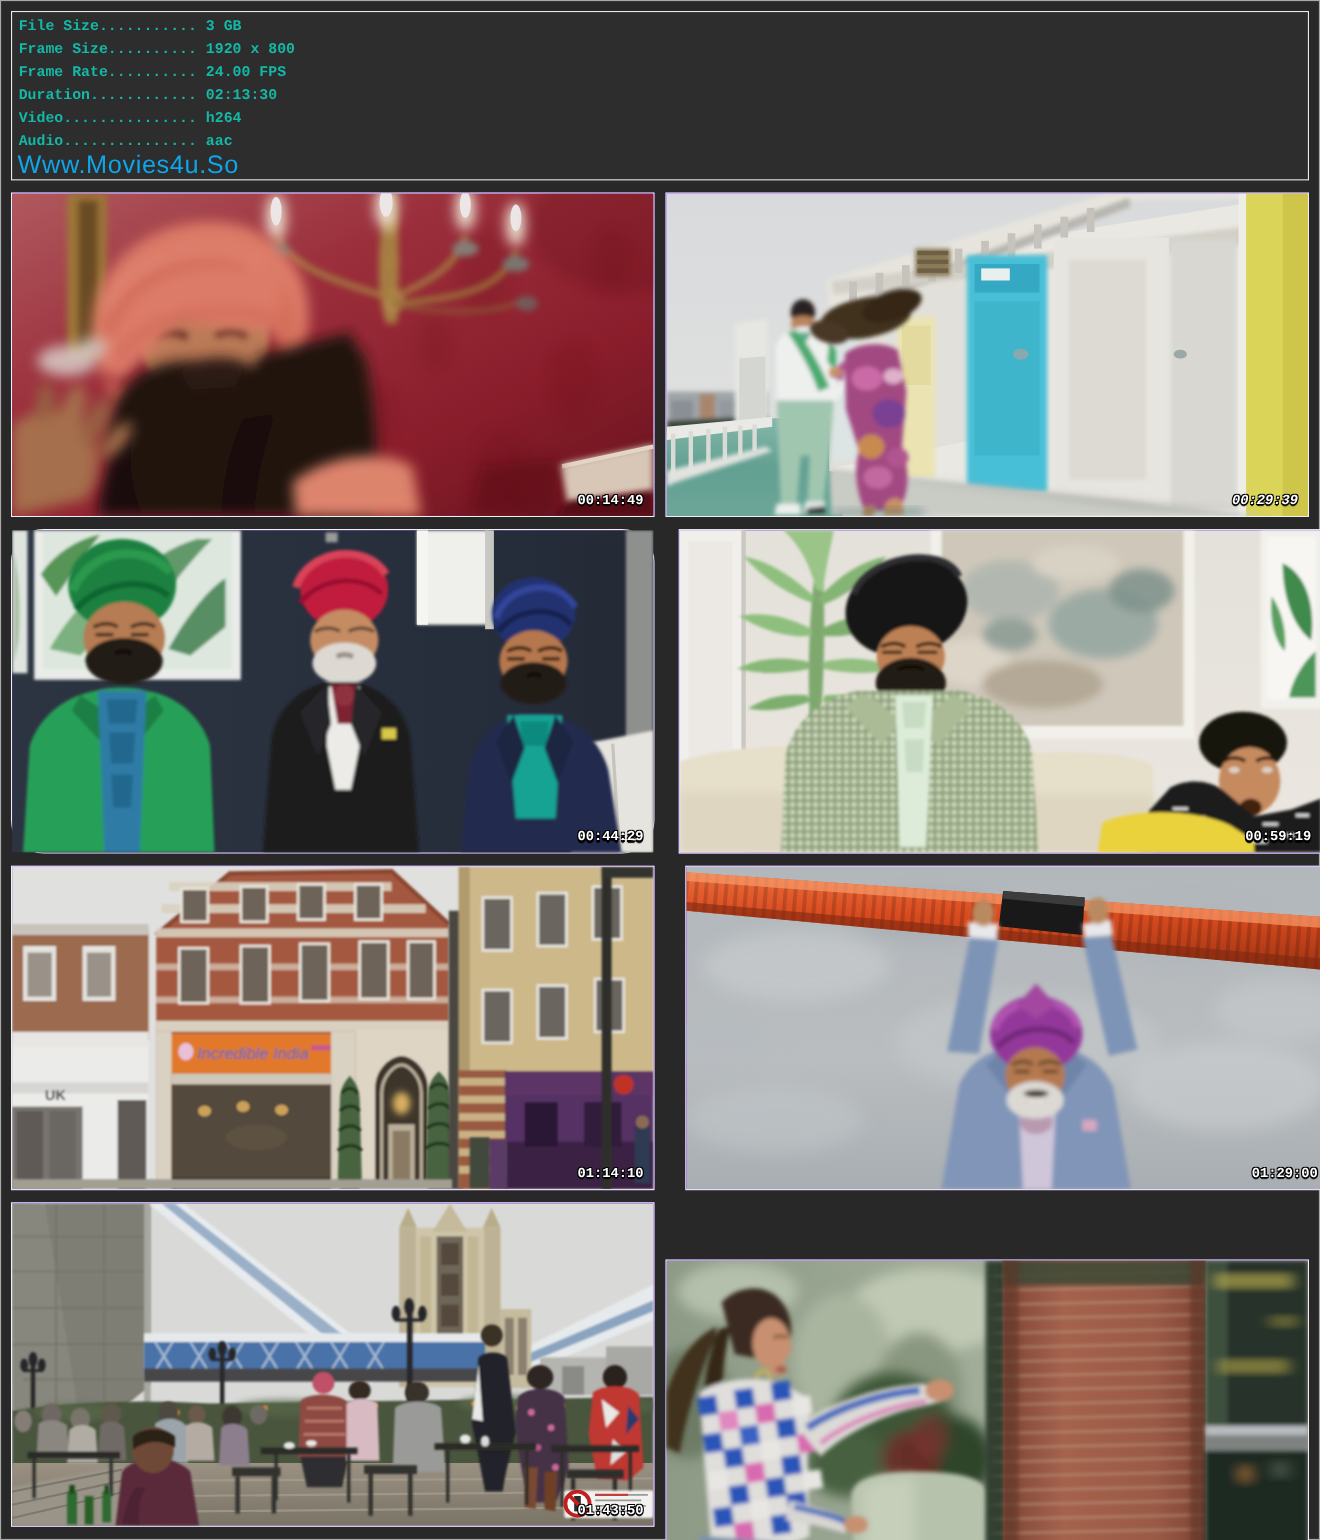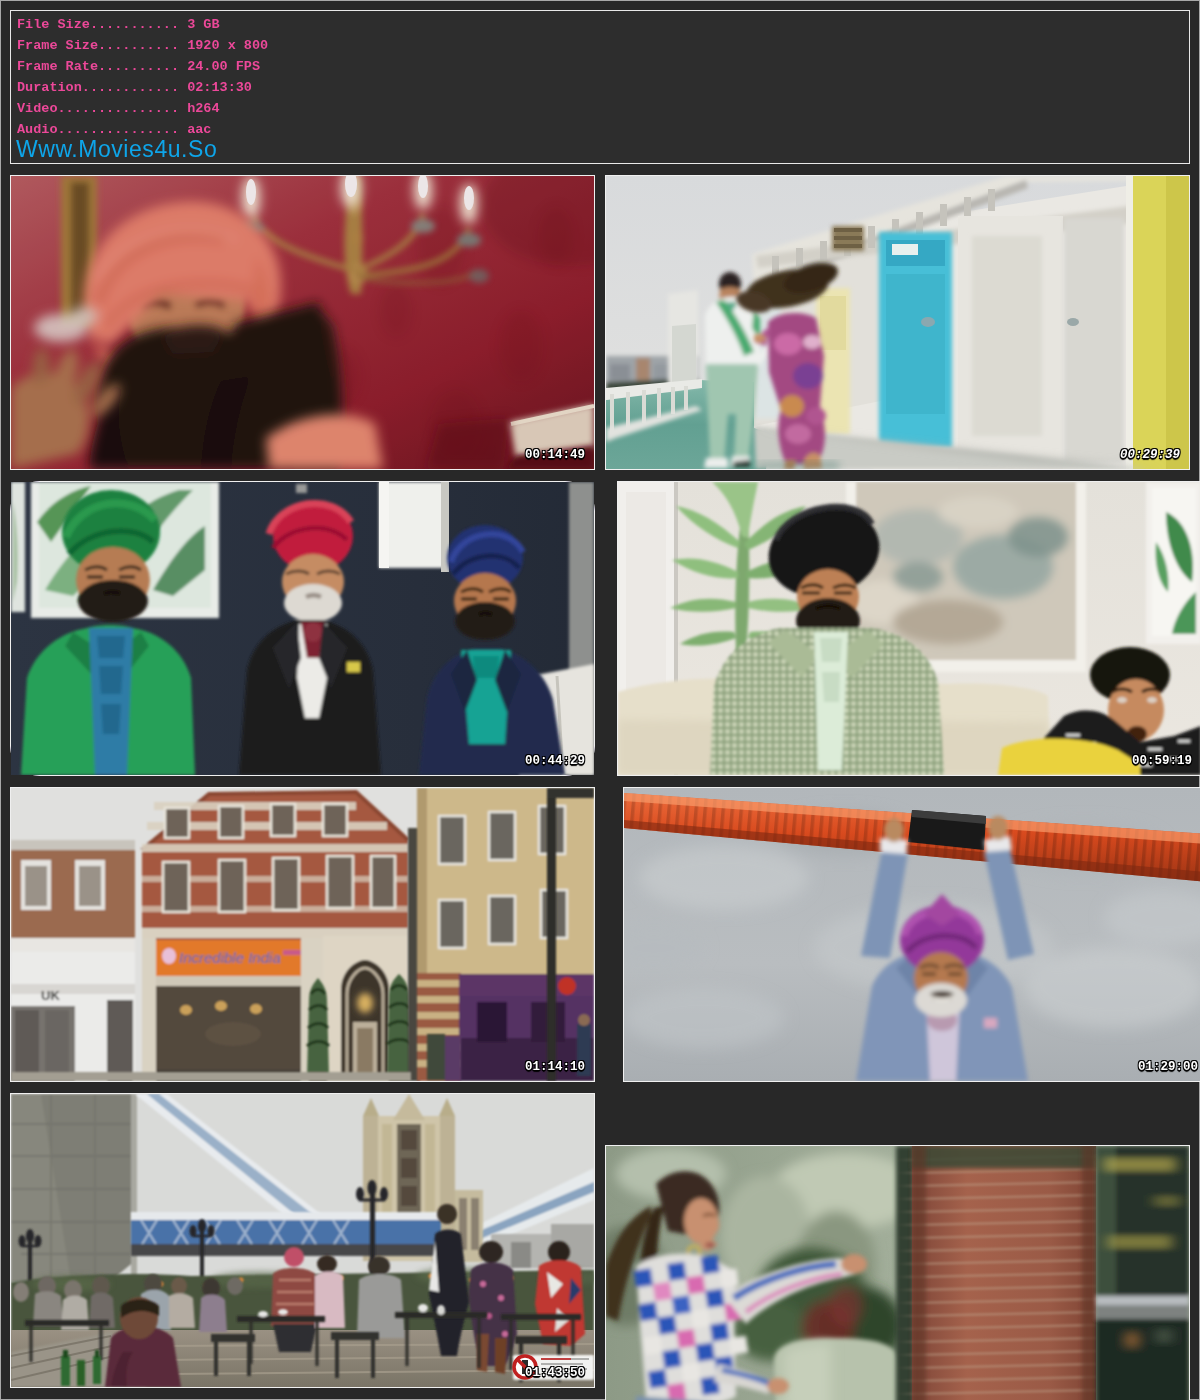--- a/index.html
+++ b/index.html
@@ -1,19 +1,19 @@
 <!DOCTYPE html>
 <html><head>
 <meta charset="utf-8">
 <style>
 html,body{margin:0;padding:0;}
 body{width:1200px;height:1400px;background:#282828;position:relative;overflow:hidden;}
 .edge{position:absolute;left:0;top:0;width:1198px;height:1398px;border:1px solid #a8a8a8;}
 .info{position:absolute;left:10px;top:10px;width:1178px;height:152px;border:1px solid #e9e9e9;background:#2d2d2d;}
-.info pre{margin:0;position:absolute;left:6px;top:2.5px;font-family:"Liberation Mono",monospace;font-weight:bold;font-size:13.5px;line-height:21px;color:#ec4899;}
+.info pre{margin:0;position:absolute;left:6px;top:2.5px;font-family:"Liberation Mono",monospace;font-weight:bold;font-size:13.5px;line-height:21px;color:#14b8a6;}
 .site{position:absolute;left:5px;top:125px;font-family:"Liberation Sans",sans-serif;font-size:23px;letter-spacing:0.55px;color:#0ea5e9;}
 .shot{position:absolute;width:583px;height:293px;border:1px solid #f0f0f0;background:#6d28d9;}
 .shot svg{display:block;width:583px;height:293px;}
 .ts{position:absolute;right:9px;bottom:7px;font-family:"Liberation Mono",monospace;font-weight:bold;font-size:12.5px;color:#fff;
 text-shadow:-1px -1px 0 #000,1px -1px 0 #000,-1px 1px 0 #000,1px 1px 0 #000,0 2px 1px #000;}
 </style>
 </head>
 <body>
 <div class="edge"></div>
 <div class="info">

